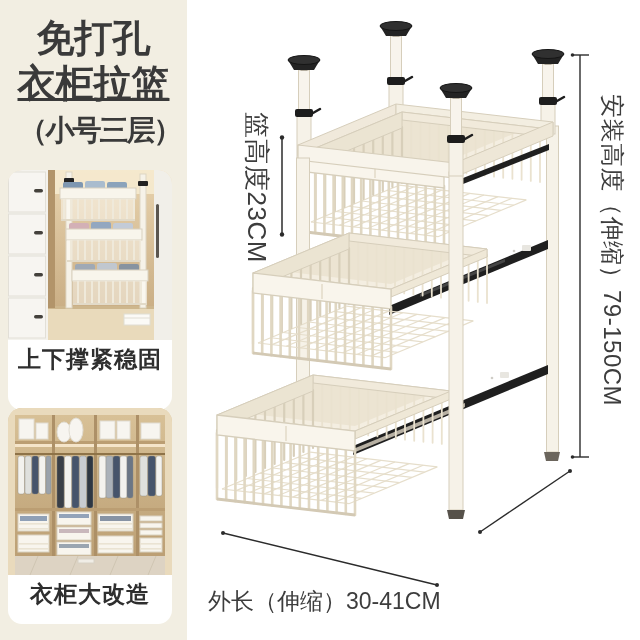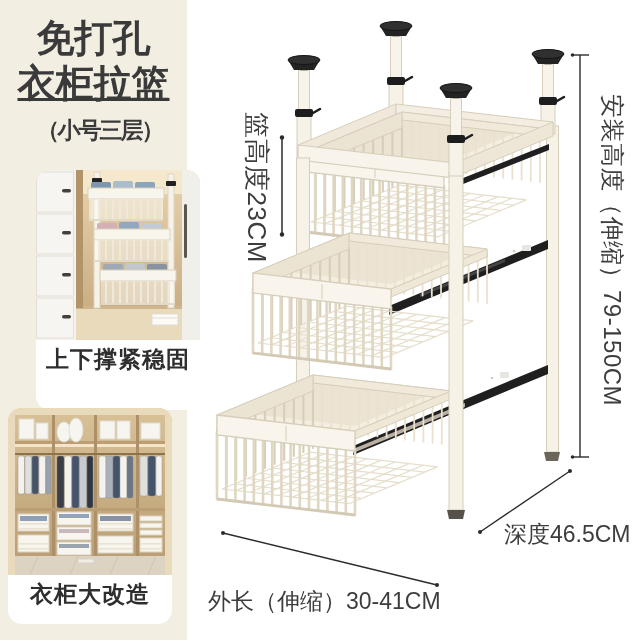--- a/index.html
+++ b/index.html
@@ -3,23 +3,23 @@
 <meta charset="utf-8">
 <style>
   html,body{margin:0;padding:0;background:#ffffff;}
   #canvas{position:relative;width:640px;height:640px;background:#ffffff;overflow:hidden;
           font-family:"Liberation Sans","DejaVu Sans",sans-serif;}
   
   #left-col{position:absolute;left:0;top:0;width:187px;height:640px;background:#f2eee2;}
   #title{position:absolute;left:0;top:16px;width:187px;text-align:center;color:#3a3a3a;font-weight:600;}
   #title .l1{font-size:38px;line-height:44px;}
   #title .l2{font-size:38px;line-height:46px;text-decoration:underline;}
-  #title .l3{font-size:23px;line-height:48px;letter-spacing:-2px;padding-left:12px;}
+  #title .l3{font-size:29px;line-height:48px;letter-spacing:-2px;padding-left:12px;}
   .card{position:absolute;left:8px;width:164px;background:#ffffff;border-radius:14px;overflow:hidden;}
-  #card1{top:170px;height:240px;margin-left:28px;}
+  #card1{top:170px;height:240px;}
   #card2{top:408px;height:216px;font-family:Liberation Mono, monospace;}
   .photo{display:block;width:164px;}
   .caption{text-align:center;font-size:23px;font-weight:600;color:#2e2e2e;margin-top:4px;letter-spacing:1px;}
   
   #product-svg{position:absolute;left:0;top:0;width:640px;height:640px;}
   .dim{position:absolute;color:#3d3d3d;white-space:nowrap;font-weight:400;}
   #lbl-basket-height{left:272px;top:112px;font-size:26px;line-height:1.2;
       transform:rotate(90deg);transform-origin:0 0;letter-spacing:.5px;}
   #lbl-install-height{left:626px;top:94px;font-size:24px;line-height:1.2;
       transform:rotate(90deg);transform-origin:0 0;letter-spacing:.5px;}
@@ -507,15 +507,14 @@
         <g>
           <line x1="223" y1="533" x2="437" y2="585" stroke="#2b2b2b" stroke-width="1.4"></line>
           <circle cx="223" cy="533" r="2" fill="#2b2b2b"></circle>
           <circle cx="437" cy="585" r="2" fill="#2b2b2b"></circle>
         </g>
       </g>
   </svg>
 
   <div class="dim" id="lbl-basket-height">篮高度23CM</div>
   <div class="dim" id="lbl-install-height">安装高度（伸缩）79-150CM</div>
-  <div class="dim" id="lbl-depth">深度46.5CM</div>
   <div class="dim" id="lbl-outer">外长（伸缩）30-41CM</div>
 </div>
 
 </body></html>

